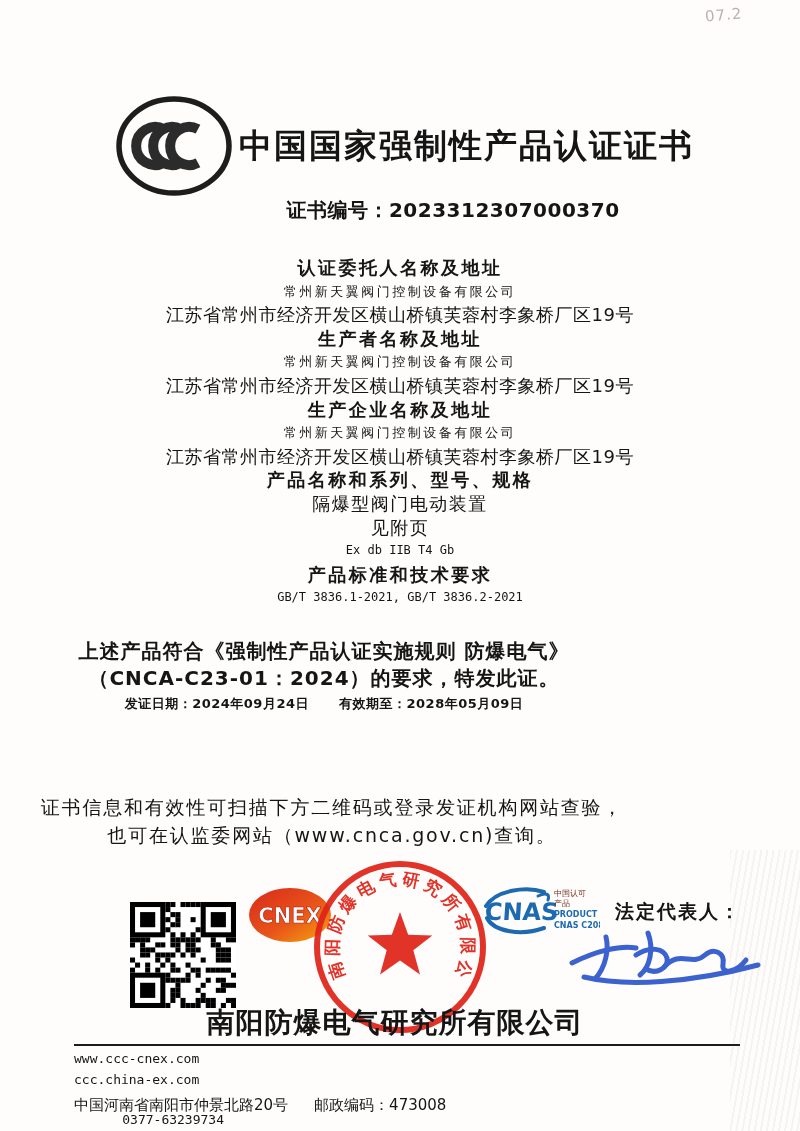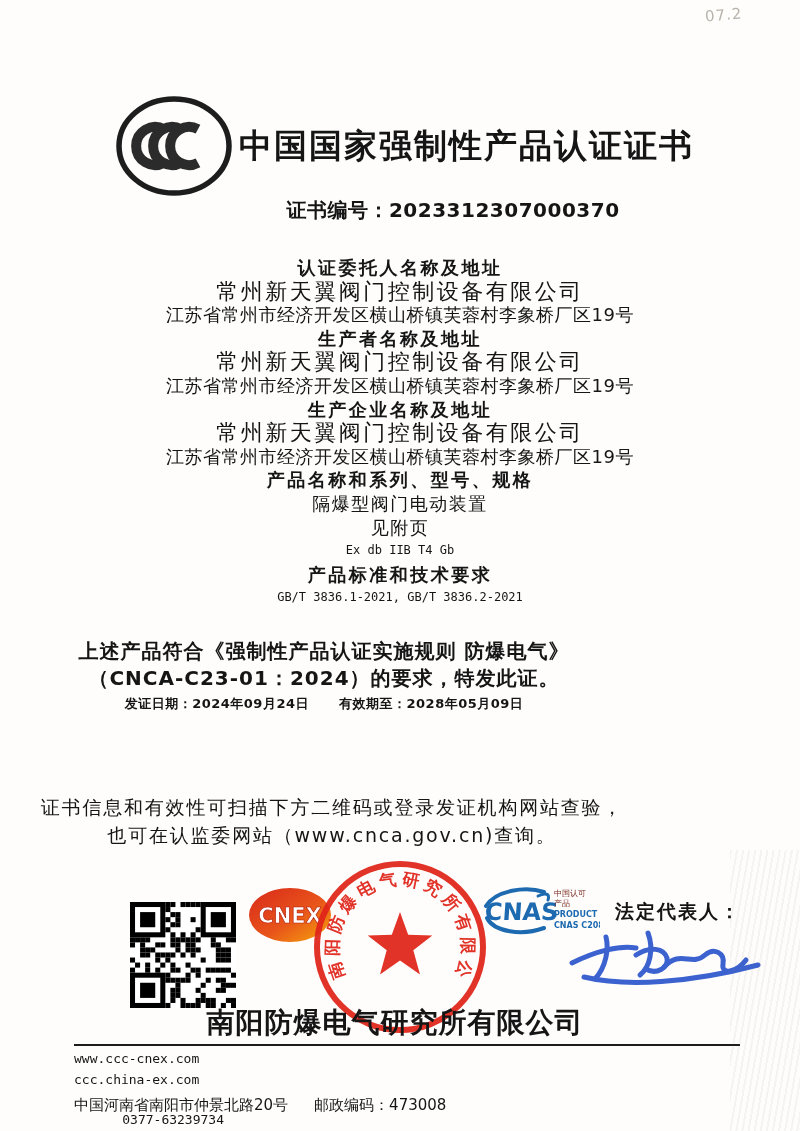--- a/index.html
+++ b/index.html
@@ -22,21 +22,21 @@
     position:absolute; left:234px; top:124px; width:465px; text-align:center;
     font-size:33px; font-weight:600; letter-spacing:2px; white-space:nowrap;
   }
   .cert-line{
     position:absolute; top:197px; left:0; width:800px; text-align:center;
     transform:translateX(53px); font-size:20px; font-weight:bold; letter-spacing:.5px;
   }
   .body-block{ position:absolute; top:256px; left:0; width:800px; text-align:center; }
   .body-block div{ line-height:23.6px; white-space:nowrap; }
   .b-label{ font-size:18px; font-weight:bold; letter-spacing:2.5px; }
-  .b-name{ font-size:22px; letter-spacing:2.5px; }
+  .b-name{ font-size:13px; letter-spacing:2.5px; }
   .b-addr{ font-size:18px; letter-spacing:.5px; }
   .b-prod{ font-size:18px; letter-spacing:1.5px; }
   .b-mono{ font-family:"DejaVu Sans Mono", monospace; font-size:12px; }
   .declaration{ position:absolute; top:638px; left:0; width:648px; text-align:center; font-weight:bold; }
   .declaration div{ line-height:26.5px; white-space:nowrap; }
   .d-1,.d-2{ font-size:20px; letter-spacing:1px; }
   .d-dates{ font-size:13px; letter-spacing:.5px; }
   .d-gap{ display:inline-block; width:30px; }
   .verify{ position:absolute; top:793px; left:0; width:664px; text-align:center; }
   .verify div{ font-size:19px; letter-spacing:1.8px; line-height:28px; white-space:nowrap; }

